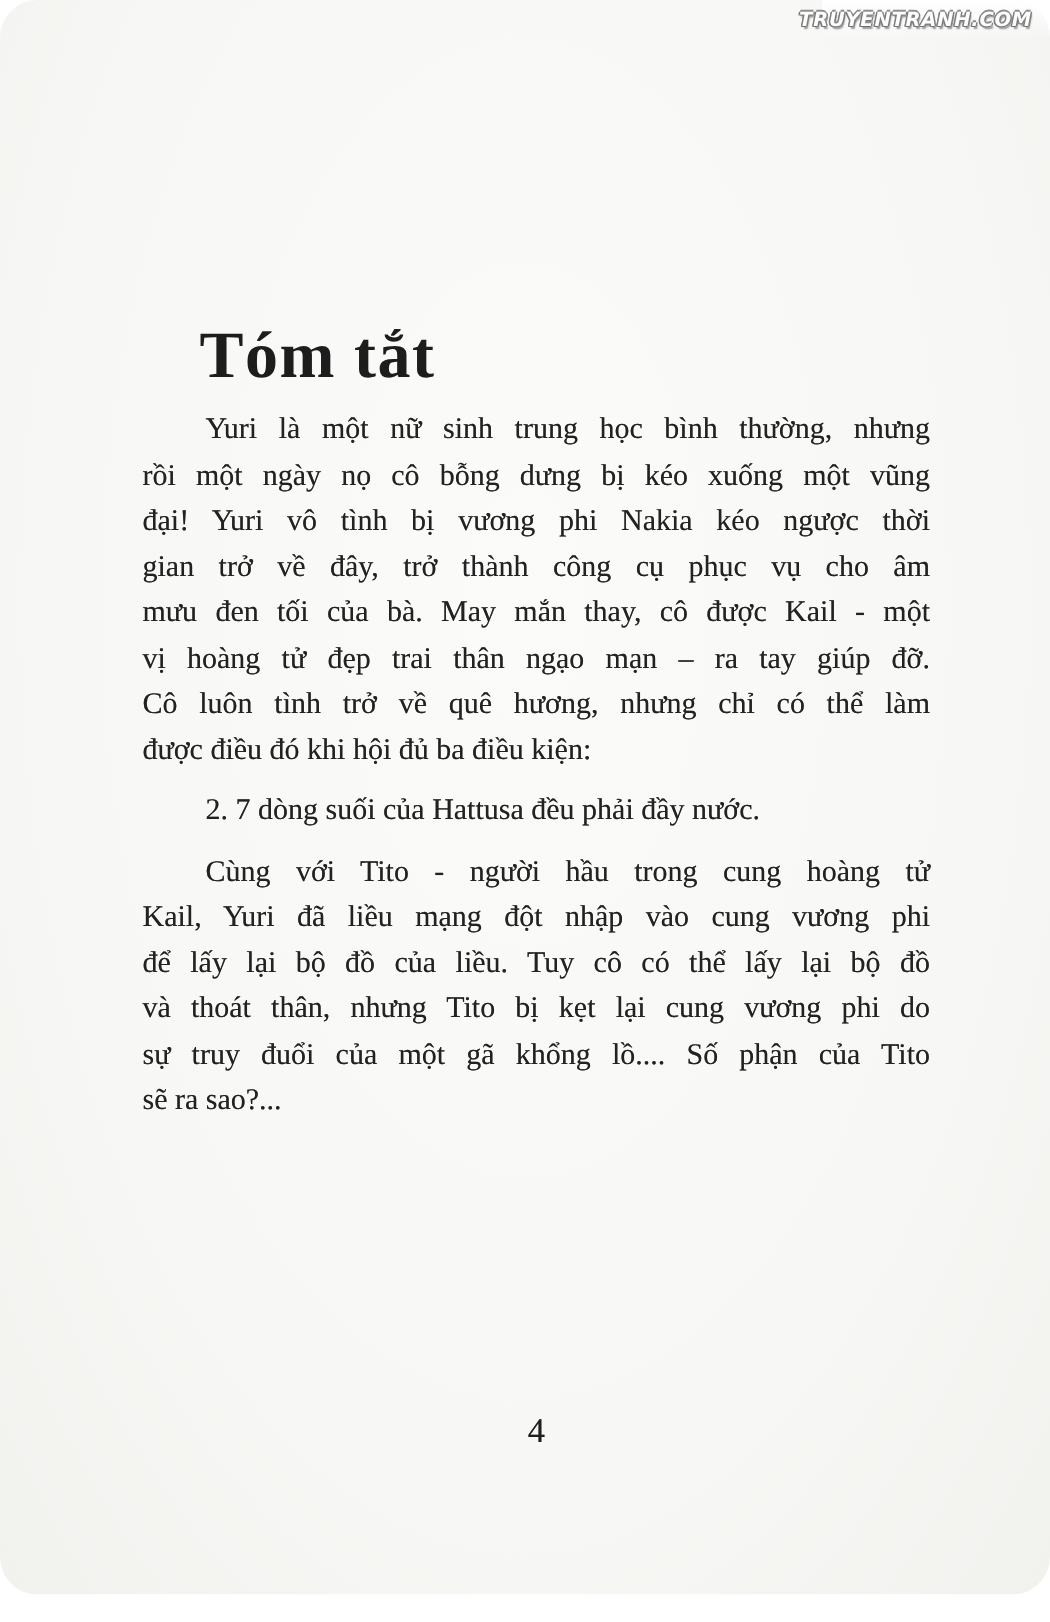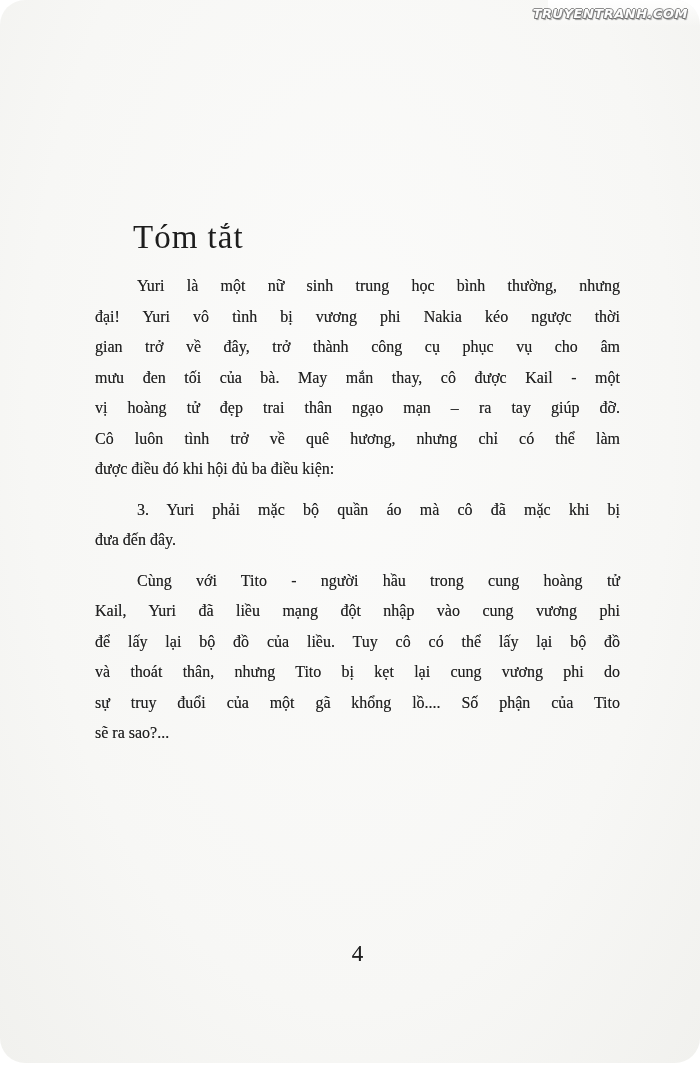--- a/index.html
+++ b/index.html
@@ -34,31 +34,31 @@
       1px 2px 1px #9a9a9a, -1px 1px 0 #8a8a8a;
     white-space: nowrap;
   }
   .content {
     position: absolute;
     left: 95px;
     top: 216px;
     width: 525px;
   }
   .title {
-    font-size: 33px;
+    font-size: 44px;
     line-height: 42px;
-    font-weight: 400;
+    font-weight: 700;
     margin: 0 0 0 38px;
     letter-spacing: 1px;
     color: #1d1d1d;
   }
   .para { margin-top: 10px; }
   .para.after-title { margin-top: 13px; }
   .line {
-    font-size: 16px;
+    font-size: 20px;
     line-height: 30.5px;
     text-align: justify;
     text-align-last: justify;
     text-shadow: 0 0 0.4px rgba(30,30,30,0.55);
     white-space: normal;
   }
   .line.first { text-indent: 42px; }
   .line.noj { text-align-last: left; }
   .page-number {
     position: absolute;
@@ -78,34 +78,34 @@
 
   <div class="wm-band"></div>
   <div class="watermark">TRUYENTRANH.COM</div>
 
   <div class="content">
 
     <h1 class="title">Tóm tắt</h1>
 
     <div class="para after-title">
       <div class="line first">Yuri là một nữ sinh trung học bình thường, nhưng</div>
+      <div class="line">rồi một ngày nọ cô bỗng dưng bị kéo xuống một vũng</div>
       <div class="line">đại! Yuri vô tình bị vương phi Nakia kéo ngược thời</div>
       <div class="line">gian trở về đây, trở thành công cụ phục vụ cho âm</div>
       <div class="line">mưu đen tối của bà. May mắn thay, cô được Kail - một</div>
       <div class="line">vị hoàng tử đẹp trai thân ngạo mạn – ra tay giúp đỡ.</div>
       <div class="line">Cô luôn tình trở về quê hương, nhưng chỉ có thể làm</div>
       <div class="line noj">được điều đó khi hội đủ ba điều kiện:</div>
     </div>
 
 
+    <div class="para">
+      <div class="line first noj">2. 7 dòng suối của Hattusa đều phải đầy nước.</div>
+    </div>
 
-    <div class="para">
-      <div class="line first">3. Yuri phải mặc bộ quần áo mà cô đã mặc khi bị</div>
-      <div class="line noj">đưa đến đây.</div>
-    </div>
 
     <div class="para">
       <div class="line first">Cùng với Tito - người hầu trong cung hoàng tử</div>
       <div class="line">Kail, Yuri đã liều mạng đột nhập vào cung vương phi</div>
       <div class="line">để lấy lại bộ đồ của liều. Tuy cô có thể lấy lại bộ đồ</div>
       <div class="line">và thoát thân, nhưng Tito bị kẹt lại cung vương phi do</div>
       <div class="line">sự truy đuổi của một gã khổng lồ.... Số phận của Tito</div>
       <div class="line noj">sẽ ra sao?...</div>
     </div>
 

